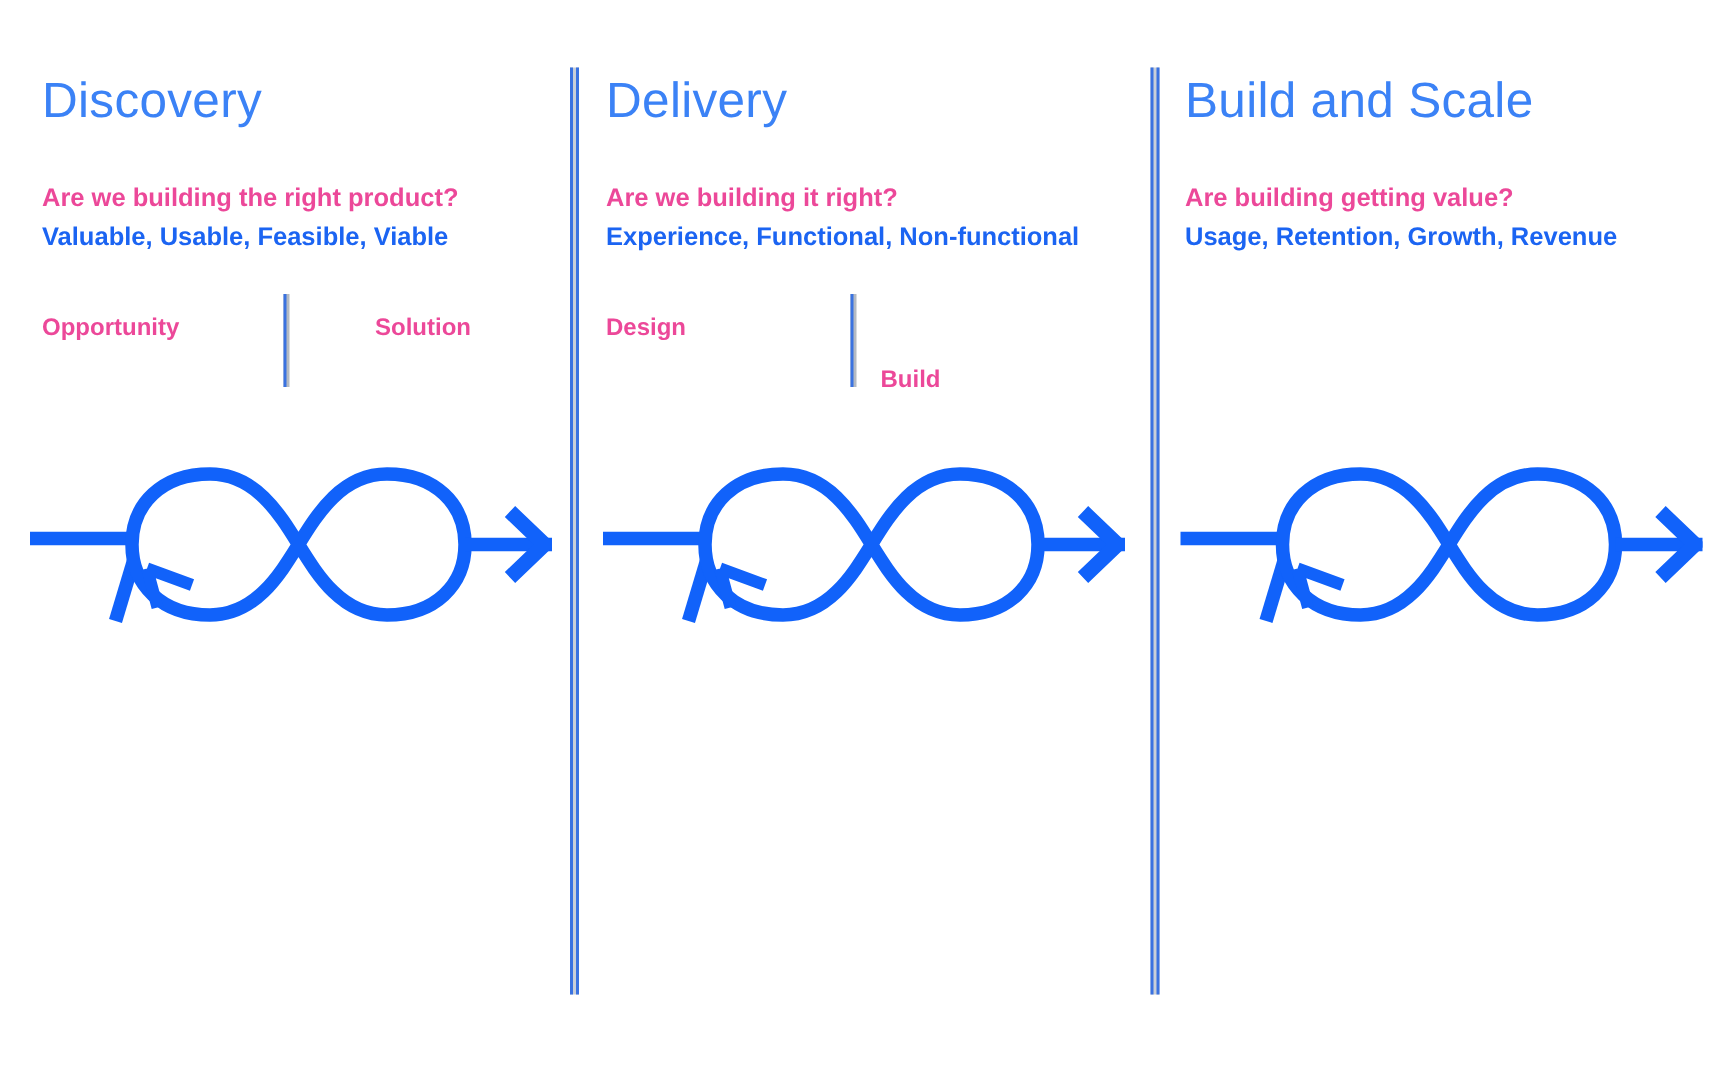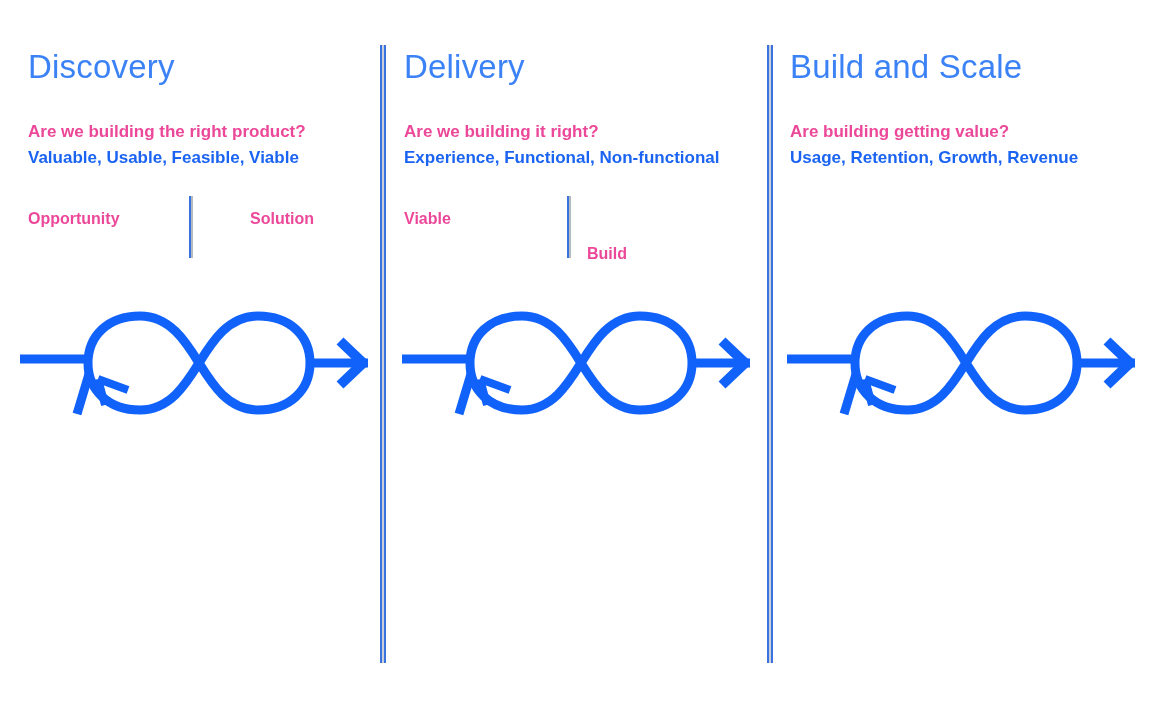--- a/index.html
+++ b/index.html
@@ -57,21 +57,21 @@
     <div class="col-criteria">Valuable, Usable, Feasible, Viable</div>
     <div class="stage-label" style="left:0px;">Opportunity</div>
     <div class="stage-label" style="left:177px;margin-left:45px;">Solution</div>
   </div>
   <div class="sub-divider" style="left:189px;"></div>
 
   <div class="col" style="left:404px;">
     <div class="col-title">Delivery</div>
     <div class="col-question">Are we building it right?</div>
     <div class="col-criteria">Experience, Functional, Non-functional</div>
-    <div class="stage-label" style="left:0px;">Viable</div>
+    <div class="stage-label" style="left:0px;">Design</div>
     <div class="stage-label" style="left:183px;margin-top:35px;">Build</div>
   </div>
   <div class="sub-divider" style="left:567px;"></div>
 
   <div class="col" style="left:790px;">
     <div class="col-title">Build and Scale</div>
     <div class="col-question">Are building getting value?</div>
     <div class="col-criteria">Usage, Retention, Growth, Revenue</div>
   </div>
 

